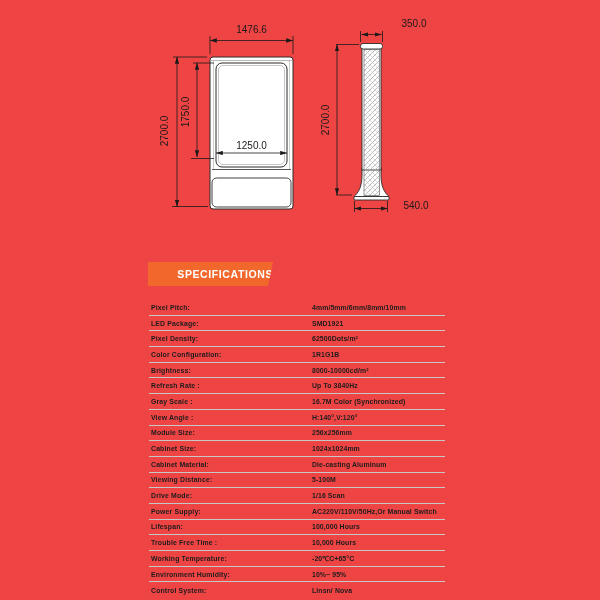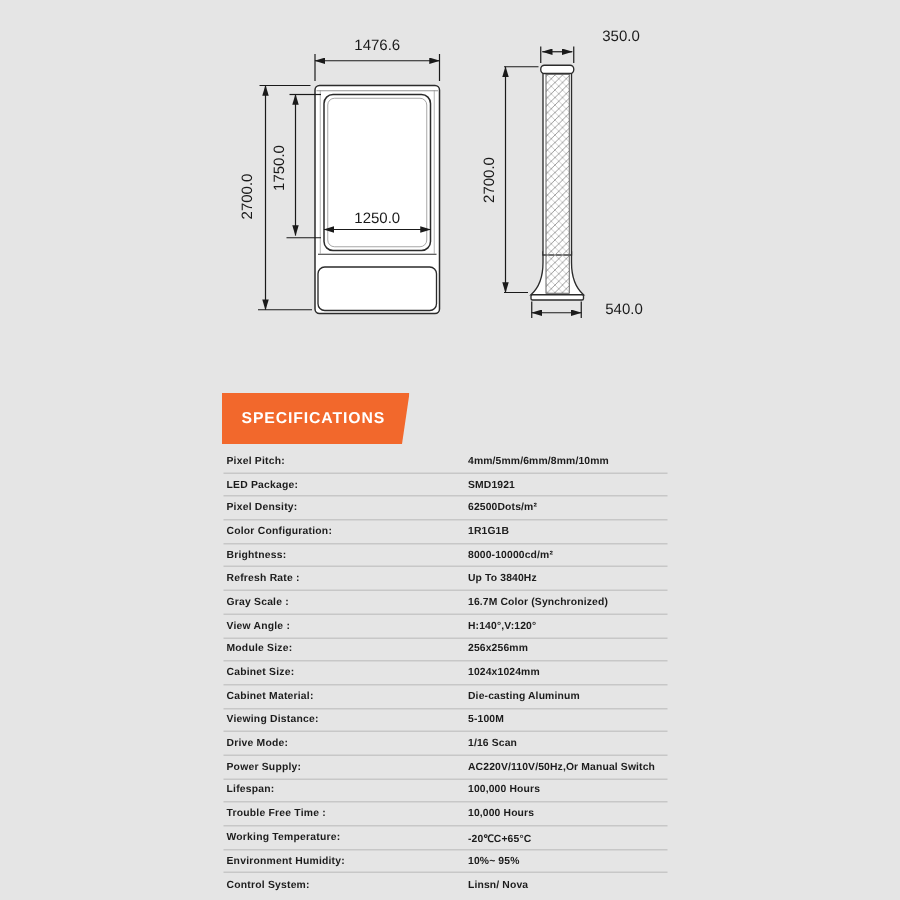--- a/index.html
+++ b/index.html
@@ -1,25 +1,25 @@
 <!DOCTYPE html>
 <html><head>
 <meta charset="utf-8">
 <style>
   html,body{margin:0;padding:0;}
   body{width:600px;height:600px;background:#ffffff;font-family:"Liberation Sans",sans-serif;overflow:hidden;position:relative;}
-  .page{position:absolute;inset:0;background:#e5e5e5;}
+  .page{position:absolute;inset:0;background:#ef4444;}
 
   
   .drawing-svg{position:absolute;left:0;top:0;}
   .dim-text{font-family:"Liberation Sans",sans-serif;font-size:10px;fill:#1a1a1a;}
 
   
-  .spec-banner{position:absolute;left:148px;top:262px;width:125px;height:34px;background:#F2682C;
-    clip-path:polygon(0 0,100% 0,calc(100% - 5px) 100%,0 100%);display:flex;align-items:center;}
+  .spec-banner{position:absolute;left:148px;top:262px;width:125px;height:24px;background:#F2682C;
+    clip-path:polygon(0 0,100% 0,calc(100% - 5px) 100%,0 100%);display:flex;align-items:center;justify-content:flex-end;}
   .spec-banner span{color:#ffffff;font-weight:700;font-size:10.5px;letter-spacing:0.6px;padding-left:13px;}
 
   
   .spec-table{position:absolute;left:149px;top:300px;width:296px;}
   .spec-row{display:flex;align-items:center;height:15.7px;box-sizing:border-box;border-bottom:1px solid #c7c7c7;}
   .spec-row:last-child{border-bottom:none;}
   .spec-label{width:161px;padding-left:2px;font-weight:700;font-size:6.9px;color:#1c1c1c;letter-spacing:0.15px;}
   .spec-value{flex:1;font-weight:700;font-size:6.9px;color:#1c1c1c;letter-spacing:0.1px;white-space:nowrap;}
 </style>
 </head>

